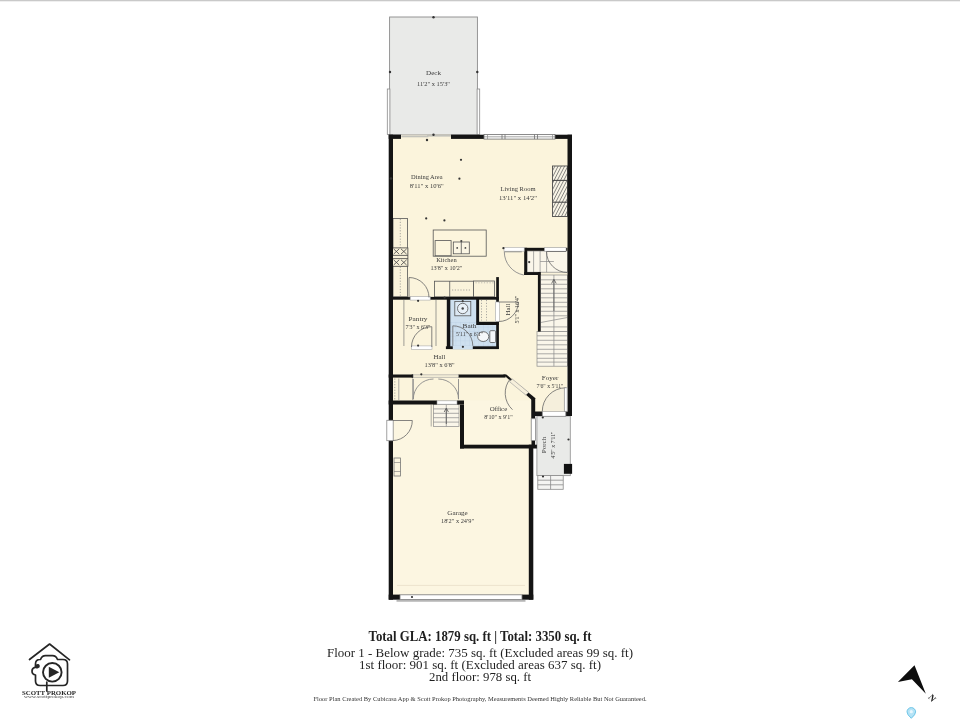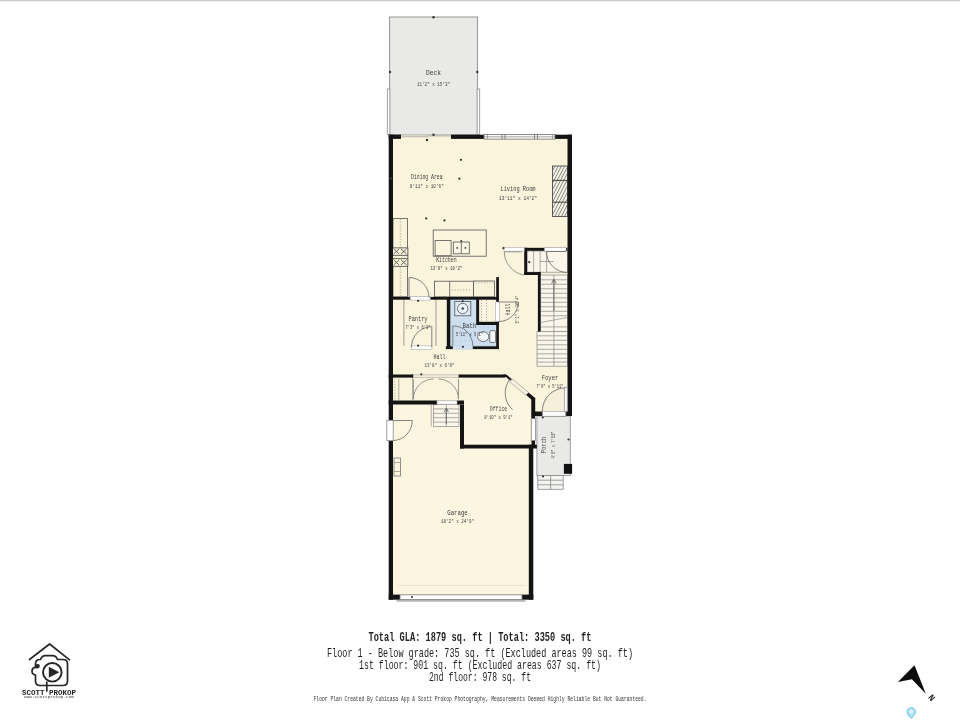--- a/index.html
+++ b/index.html
@@ -1,17 +1,17 @@
 <!DOCTYPE html>
 <html><head>
 <meta charset="utf-8">
 <style>
 html,body{margin:0;padding:0;background:#ffffff;}
 #page{position:relative;width:960px;height:720px;overflow:hidden;background:#fff;
-font-family:Liberation Mono, monospace;}
+font-family:Liberation Serif, serif;}
 svg{display:block;}
 </style>
 </head>
 <body>
 <div id="page">
 <svg width="960" height="720" viewBox="0 0 960 720">
 <defs>
 <pattern id="hatch" width="5" height="5" patternUnits="userSpaceOnUse" patternTransform="rotate(-63)">
 <rect width="5" height="5" fill="#f7f3e4"></rect>
 <line x1="0" y1="0" x2="0" y2="5" stroke="#4a4a4a" stroke-width="0.8"></line>

